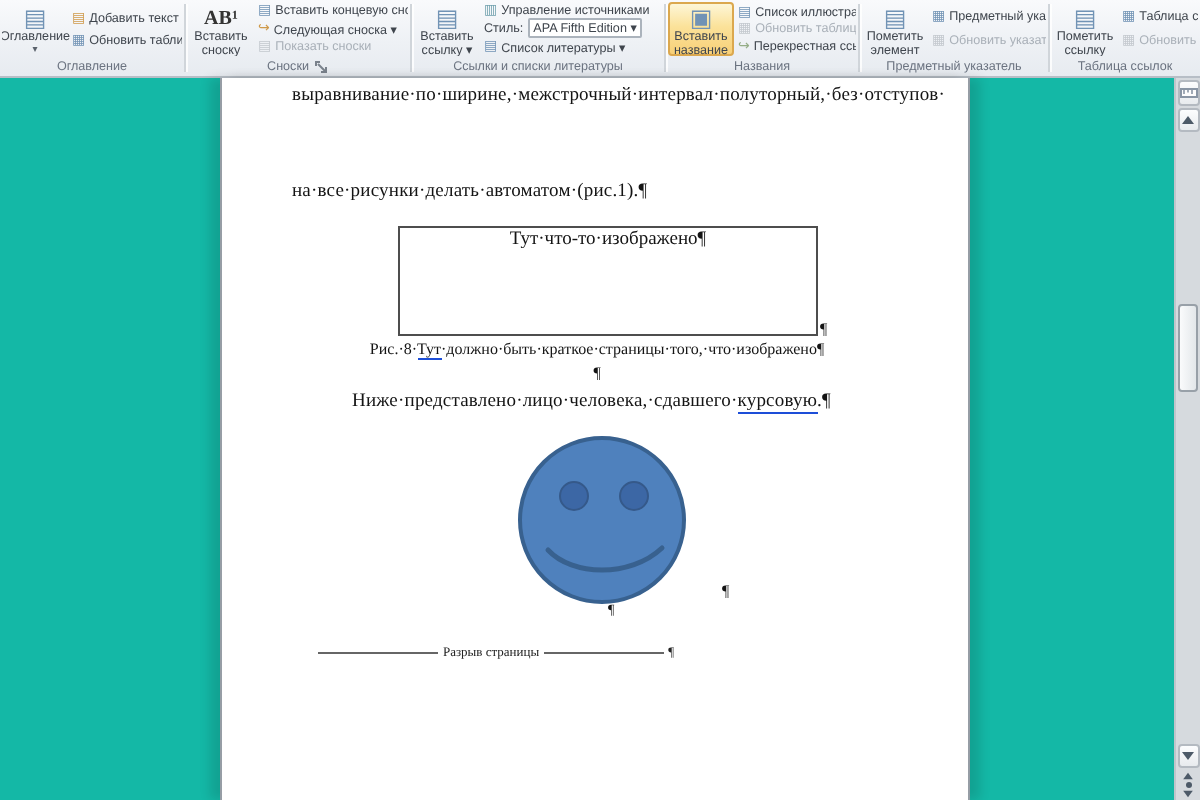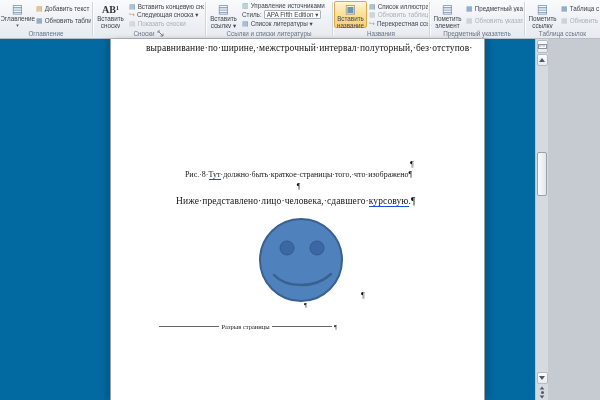--- a/index.html
+++ b/index.html
@@ -17,21 +17,21 @@
   .barr{font-size:5px;line-height:5px;color:#5a626c}
   .bbtn.hl{background:linear-gradient(#fdf6d7,#fbe29a 45%,#f8d078);border:1px solid #dba84e}
   .scol{flex:1;display:flex;flex-direction:column;justify-content:space-evenly;padding-left:2px;overflow:hidden}
   .sbtn{display:flex;align-items:center;gap:2px;font-size:6.3px;color:#3f454d;white-space:nowrap;overflow:hidden;cursor:default}
   .ic{font-size:7px;line-height:7px;flex:none}
   .ic-b{color:#7193b5}.ic-o{color:#cf9a4b}.ic-t{color:#6fa0ad}.ic-g{color:#94ad86}
   .dis{color:#a9b0b8}.dis .ic{color:#c3c8ce}
   .combo{background:#fff;border:1px solid #abb3bc;padding:0 2px;font-size:6.3px;color:#3f454d;border-radius:1px}
   .dlg svg{display:block}
   
-  .workspace{position:absolute;left:0;top:39px;width:548px;height:361px;background:#0369a1}
+  .workspace{position:absolute;left:0;top:39px;width:600px;height:361px;background:#14b8a6}
   .page{position:absolute;left:110px;top:0;width:375px;height:361px;background:#fff;border-left:1px solid #969da5;border-right:1px solid #969da5;box-shadow:-5px 0 5px rgba(0,0,0,.12),5px 0 5px rgba(0,0,0,.12)}
   .dline{position:absolute;font-family:"Liberation Serif",serif;font-size:9.5px;color:#141414;white-space:nowrap;letter-spacing:.1px}
   .u{border-bottom:1px solid #1d4ed8}
   .figrect{position:absolute;left:88px;top:74px;width:210px;height:55px;border:1px solid #4e4e4e;text-align:center;font-family:"Liberation Serif",serif;font-size:9.5px;color:#141414;padding-top:1px}
   .capline{position:absolute;left:20px;top:131px;width:335px;text-align:center;font-family:"Liberation Serif",serif;font-size:8px;color:#141414;white-space:nowrap}
   .markline{position:absolute;font-family:"Liberation Serif",serif;color:#141414}
   .pbreak{position:absolute;left:48px;top:284px;width:178px;display:flex;align-items:center;gap:2px;font-family:"Liberation Serif",serif;font-size:6.5px;color:#222;white-space:nowrap}
   .pbl{flex:1;height:1px;background:#666}
   
   .vscroll{position:absolute;right:0;top:0;width:13px;height:361px;background:#d6dade;border-left:1px solid #c0c5cb;display:flex;flex-direction:column;align-items:center}
@@ -195,21 +195,25 @@
       </div>
     </div>
     <div class="rgl">Таблица ссылок</div>
   </div>
 </div>
 
 <div class="workspace">
 
   <div class="page">
     <div class="dline" style="left:35px;top:4px">выравнивание·по·ширине,·межстрочный·интервал·полуторный,·без·отступов·</div>
-
+    <div class="dline" style="left:35px;top:52px">на·все·рисунки·делать·автоматом·(рис.1).¶</div>
+
+    <div class="figrect">
+      <span>Тут·что-то·изображено¶</span>
+    </div>
     <div class="markline" style="left:299px;top:121px;font-size:8px">¶</div>
 
     <div class="capline">
       <span>Рис.·8·</span><span class="u">Тут</span><span>·должно·быть·краткое·страницы·того,·что·изображено¶</span>
     </div>
 
     <div class="markline" style="left:20px;top:143px;width:335px;text-align:center;font-size:8px">¶</div>
 
     <div class="dline" style="left:65px;top:157px">
       <span>Ниже·представлено·лицо·человека,·сдавшего·</span><span class="u">курсовую</span><span>.¶</span>

